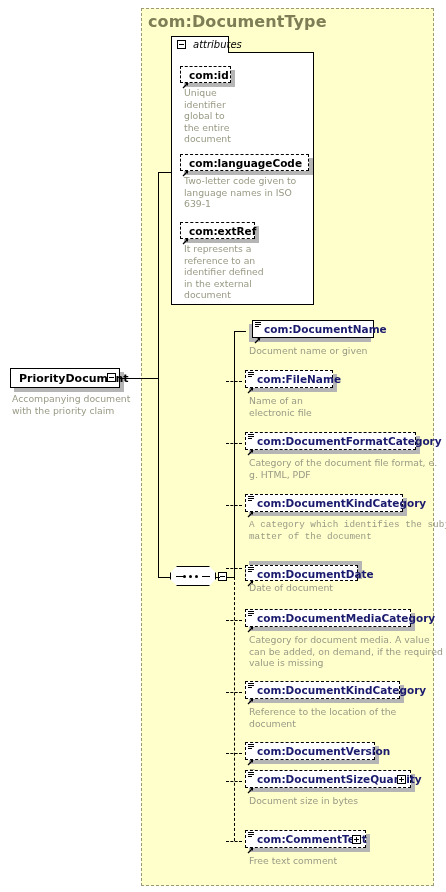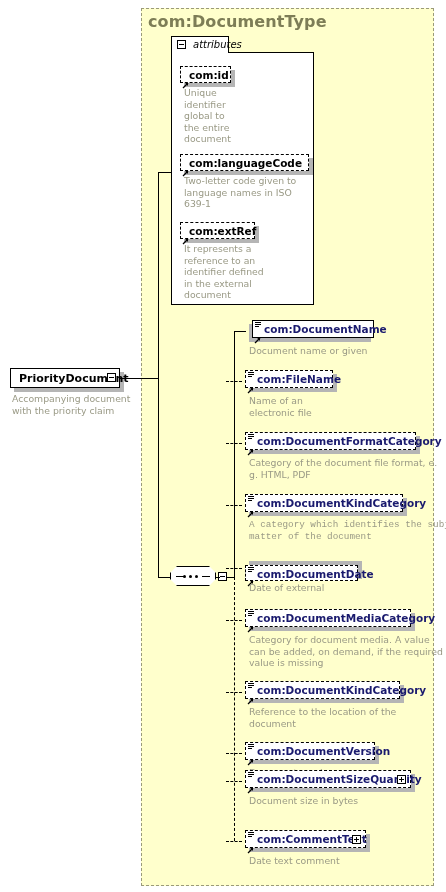--- a/index.html
+++ b/index.html
@@ -284,21 +284,21 @@
       <i></i>
     </span>
   <span class="name">com:DocumentDate</span>
   <span class="arrow-glyph">
     <svg width="8" height="8" viewBox="0 0 8 8">
         <path d="M1 7 L6 2" stroke="#000" stroke-width="1.3" fill="none"></path>
         <path d="M6 2 L6 5 L3.2 2 Z" fill="#000"></path>
       </svg>
   </span>
 </div>
-<div class="anno" style="left:249px;top:582px;">Date of external</div>
+<div class="anno" style="left:249px;top:582px;">Date of document</div>
 
 <div class="dh" style="left:226px;top:620px;width:16px;"></div>
 <div class="nodeshadow" style="left:249px;top:613px;width:166px;height:18px;"></div>
 <div class="node dashed" style="left:245px;top:609px;width:166px;height:18px;">
   <span class="elem-glyph">
       <i></i>
       <i></i>
       <i></i>
     </span>
   <span class="name">com:DocumentMediaCategory</span>
@@ -379,13 +379,13 @@
     </span>
   <span class="name">com:CommentText</span>
   <span class="arrow-glyph">
     <svg width="8" height="8" viewBox="0 0 8 8">
         <path d="M1 7 L6 2" stroke="#000" stroke-width="1.3" fill="none"></path>
         <path d="M6 2 L6 5 L3.2 2 Z" fill="#000"></path>
       </svg>
   </span>
   <span class="plusbox" style="right:4px;top:4px;"></span>
 </div>
-<div class="anno" style="left:249px;top:855px;">Date text comment</div>
+<div class="anno" style="left:249px;top:855px;">Free text comment</div>
 
 </body></html>

